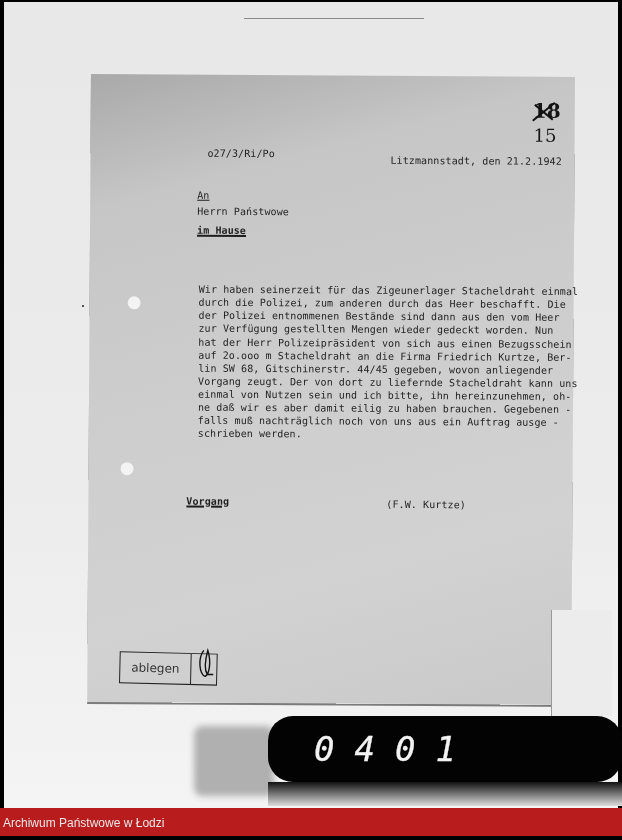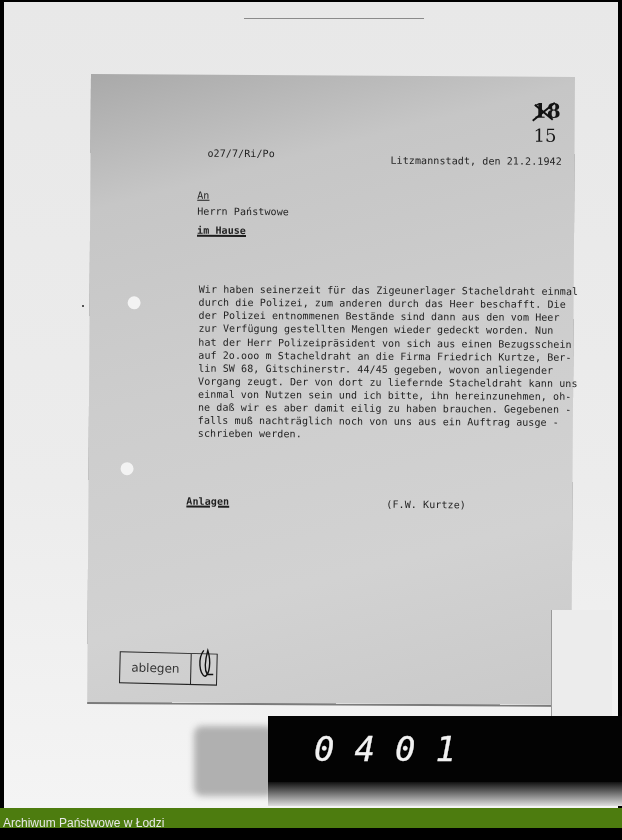--- a/index.html
+++ b/index.html
@@ -46,55 +46,55 @@
     transform: rotate(1deg);
   }
   .stamp-label {
     width: 70px; border-right: 1.5px solid #222; display: flex; align-items: center; justify-content: center;
     font-family: "DejaVu Sans", sans-serif; font-size: 12px; color: #333;
   }
   .stamp-sign { flex: 1; position: relative; }
   .counter {
     position: absolute; left: 268px; top: 716px; width: 354px; height: 66px;
     background: #030303;
-    display: flex; align-items: center;
+    display: flex; align-items: center; border-radius: 25px;
   }
   .counter-fade {
     position: absolute; left: 268px; top: 782px; width: 354px; height: 24px;
     background: linear-gradient(180deg, #111 0%, #777 50%, #ddd 100%);
   }
   .digits {
     margin-left: 46px;
     font-family: "DejaVu Sans Mono", monospace; font-size: 34px; color: #f2f2f2;
     letter-spacing: 20px; font-style: italic; font-weight: 300;
     -webkit-text-stroke: 0.3px #f2f2f2;
   }
   .footer {
-    position: absolute; left: 0; top: 808px; width: 622px; height: 20px; background: #4d7c0f;
+    position: absolute; left: 0; top: 808px; width: 622px; height: 28px; background: #b91c1c;
   }
   .footer-text {
     position: absolute; left: 3px; top: 8px; color: #e8e8e8;
     font-family: "Liberation Sans", sans-serif; font-size: 12px;
   }
 </style>
 </head>
 <body>
 
 <div class="viewer">
   <div class="topline"></div>
   <div class="speck" style="left:86px;top:302px;"></div>
   <div class="speck" style="left:78px;top:303px;width:2px;height:2px;"></div>
   <div class="shadow-block"></div>
 </div>
 
 <div class="page">
   <div class="punch" style="left:38px;top:222px;"></div>
   <div class="punch" style="left:32px;top:388px;"></div>
 
-  <div class="txt" style="left:117px;top:72px;">o27/7/Ri/Po</div>
+  <div class="txt" style="left:117px;top:72px;">o27/3/Ri/Po</div>
   <div class="txt" style="left:300px;top:78px;">Litzmannstadt, den 21.2.1942</div>
 
   <div class="hand" style="left:442px;top:22px;font-size:20px;font-weight:bold;">
     <span style="position:relative;">18</span>
     <svg width="26" height="22" style="position:absolute;left:-2px;top:2px;">
       <line x1="2" y1="20" x2="24" y2="2" stroke="#111" stroke-width="2"></line>
       <line x1="4" y1="4" x2="22" y2="19" stroke="#111" stroke-width="2"></line>
     </svg>
   </div>
   <div class="hand" style="left:443px;top:48px;font-size:18px;">15</div>
@@ -109,21 +109,21 @@
   <div class="txt" style="left:109px;top:247px;">zur Verfügung gestellten Mengen wieder gedeckt worden. Nun</div>
   <div class="txt" style="left:109px;top:261px;">hat der Herr Polizeipräsident von sich aus einen Bezugsschein</div>
   <div class="txt" style="left:109px;top:274px;">auf 2o.ooo m Stacheldraht an die Firma Friedrich Kurtze, Ber-</div>
   <div class="txt" style="left:109px;top:287px;">lin SW 68, Gitschinerstr. 44/45 gegeben, wovon anliegender</div>
   <div class="txt" style="left:109px;top:300px;">Vorgang zeugt. Der von dort zu liefernde Stacheldraht kann uns</div>
   <div class="txt" style="left:109px;top:313px;">einmal von Nutzen sein und ich bitte, ihn hereinzunehmen, oh-</div>
   <div class="txt" style="left:109px;top:326px;">ne daß wir es aber damit eilig zu haben brauchen. Gegebenen -</div>
   <div class="txt" style="left:109px;top:339px;">falls muß nachträglich noch von uns aus ein Auftrag ausge -</div>
   <div class="txt" style="left:109px;top:352px;">schrieben werden.</div>
 
-  <div class="txt u" style="left:98px;top:420px;font-weight:bold;">Anlagen</div>
+  <div class="txt u" style="left:98px;top:420px;font-weight:bold;">Vorgang</div>
   <div class="txt" style="left:298px;top:422px;">(F.W. Kurtze)</div>
 
   <div class="stamp">
     <div class="stamp-label">ablegen</div>
     <div class="stamp-sign">
       <svg width="26" height="36" style="position:absolute;left:2px;top:-10px;">
         <path d="M10 6 C4 14, 6 30, 12 32 C16 30, 18 18, 14 6 C12 14, 10 24, 14 30 L20 30" fill="none" stroke="#111" stroke-width="1.4"></path>
       </svg>
     </div>
   </div>

